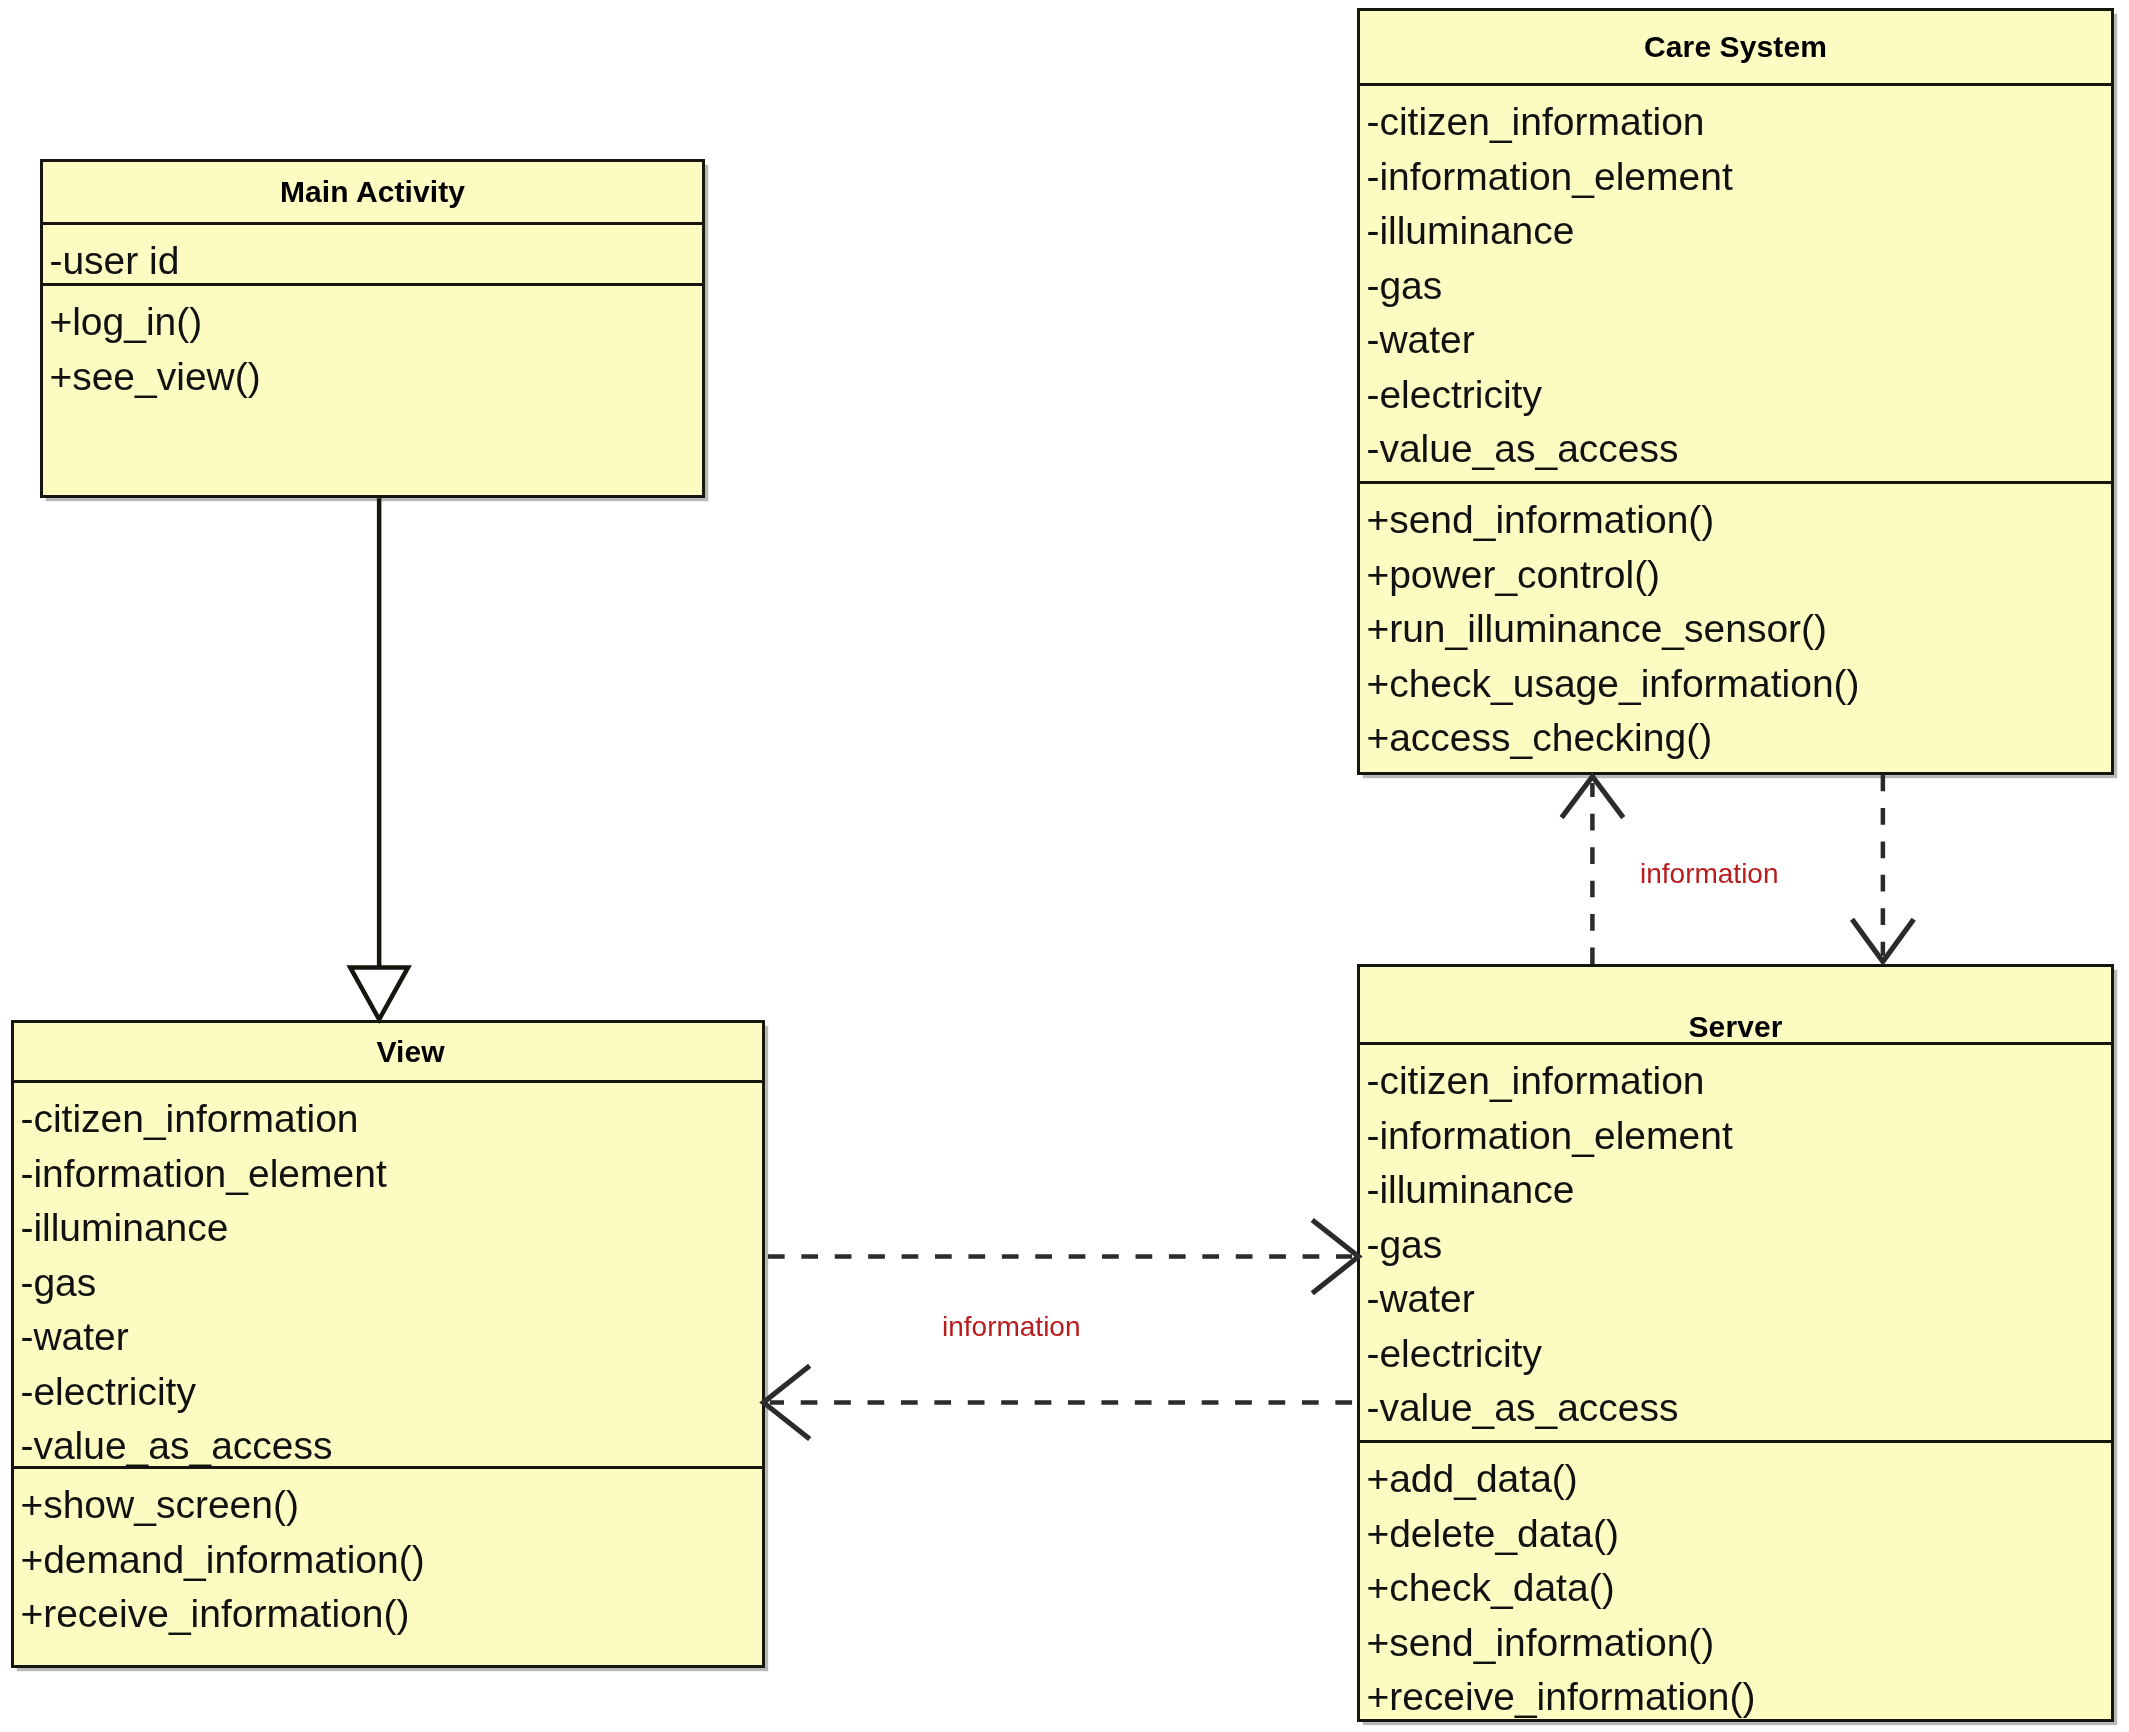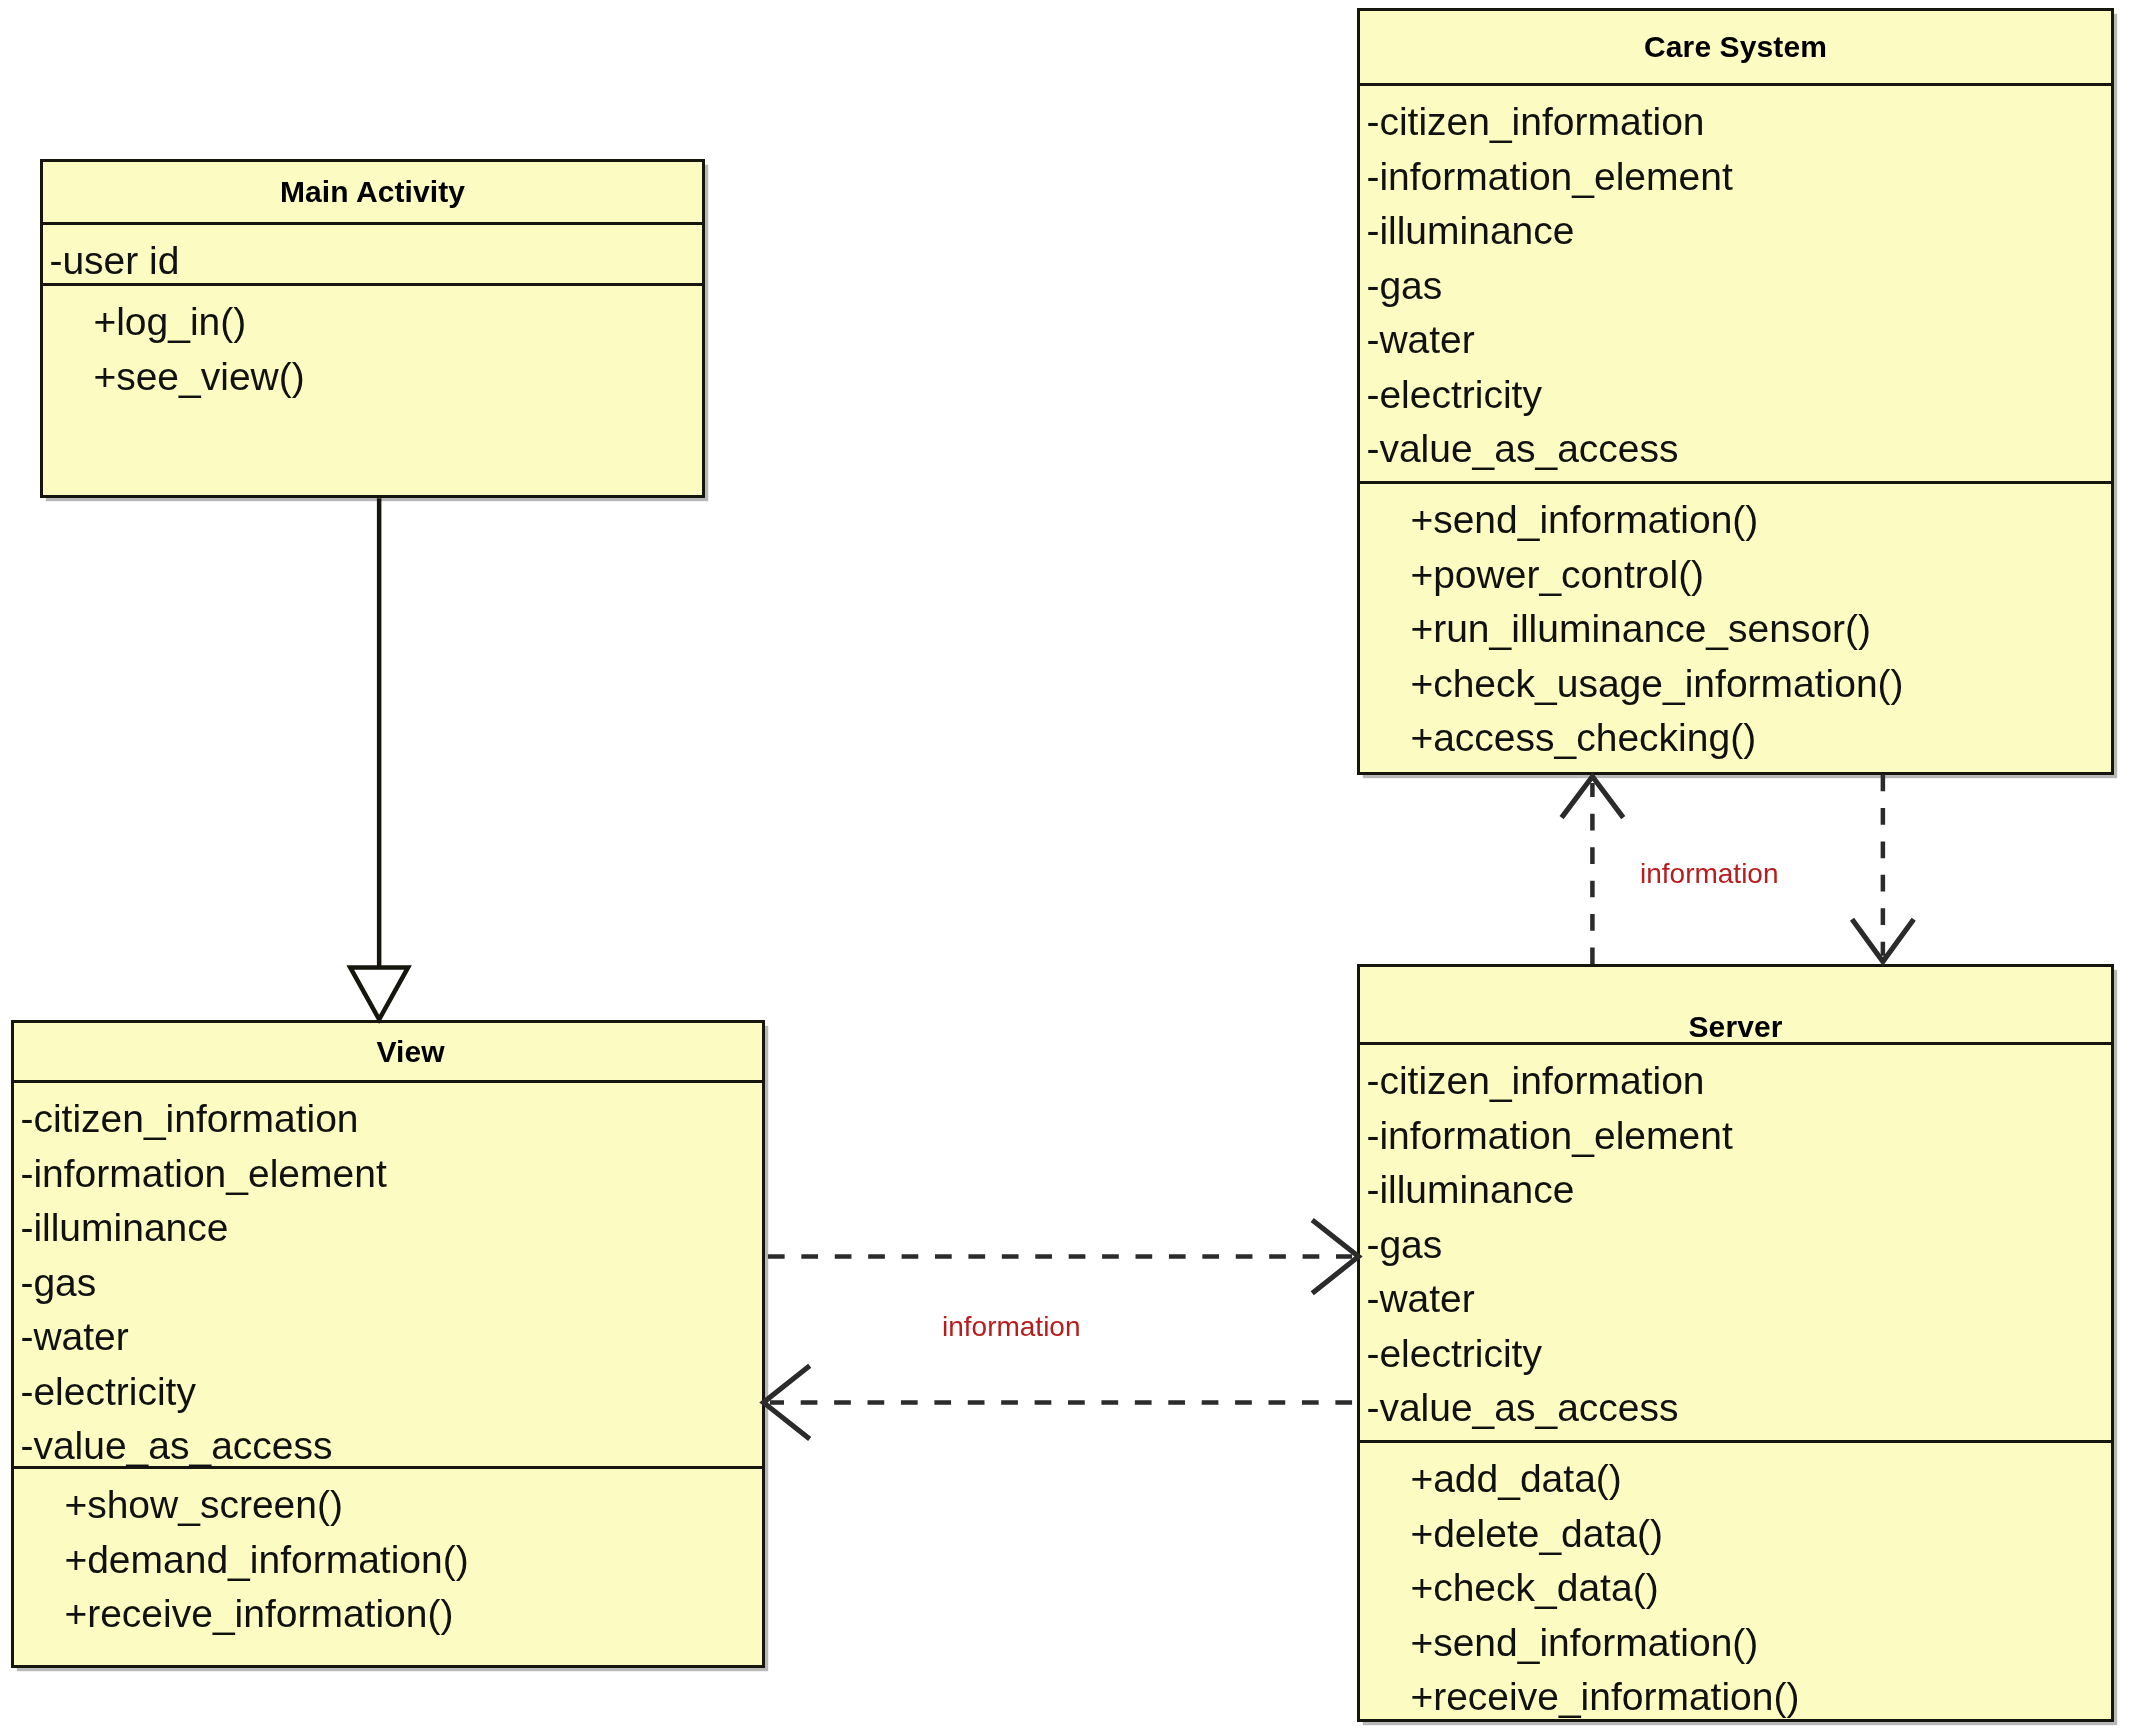--- a/index.html
+++ b/index.html
@@ -43,21 +43,20 @@
     padding: 9px 0 6.4px 6.4px;
     font-size: 39px;
     color: #111111;
     line-height: 1.33;
   }
   .uml-compartment.attrs {
     border-bottom: 3.2px solid #16160f;
   }
   .uml-compartment.grow {
     flex: 1 1 auto;
-    margin-left: 44px;
   }
   .uml-row {
     white-space: nowrap;
     padding: 1.3px 0;
   }
   .edge-label {
     position: absolute;
     font-size: 28px;
     color: #b91c1c;
     white-space: nowrap;

